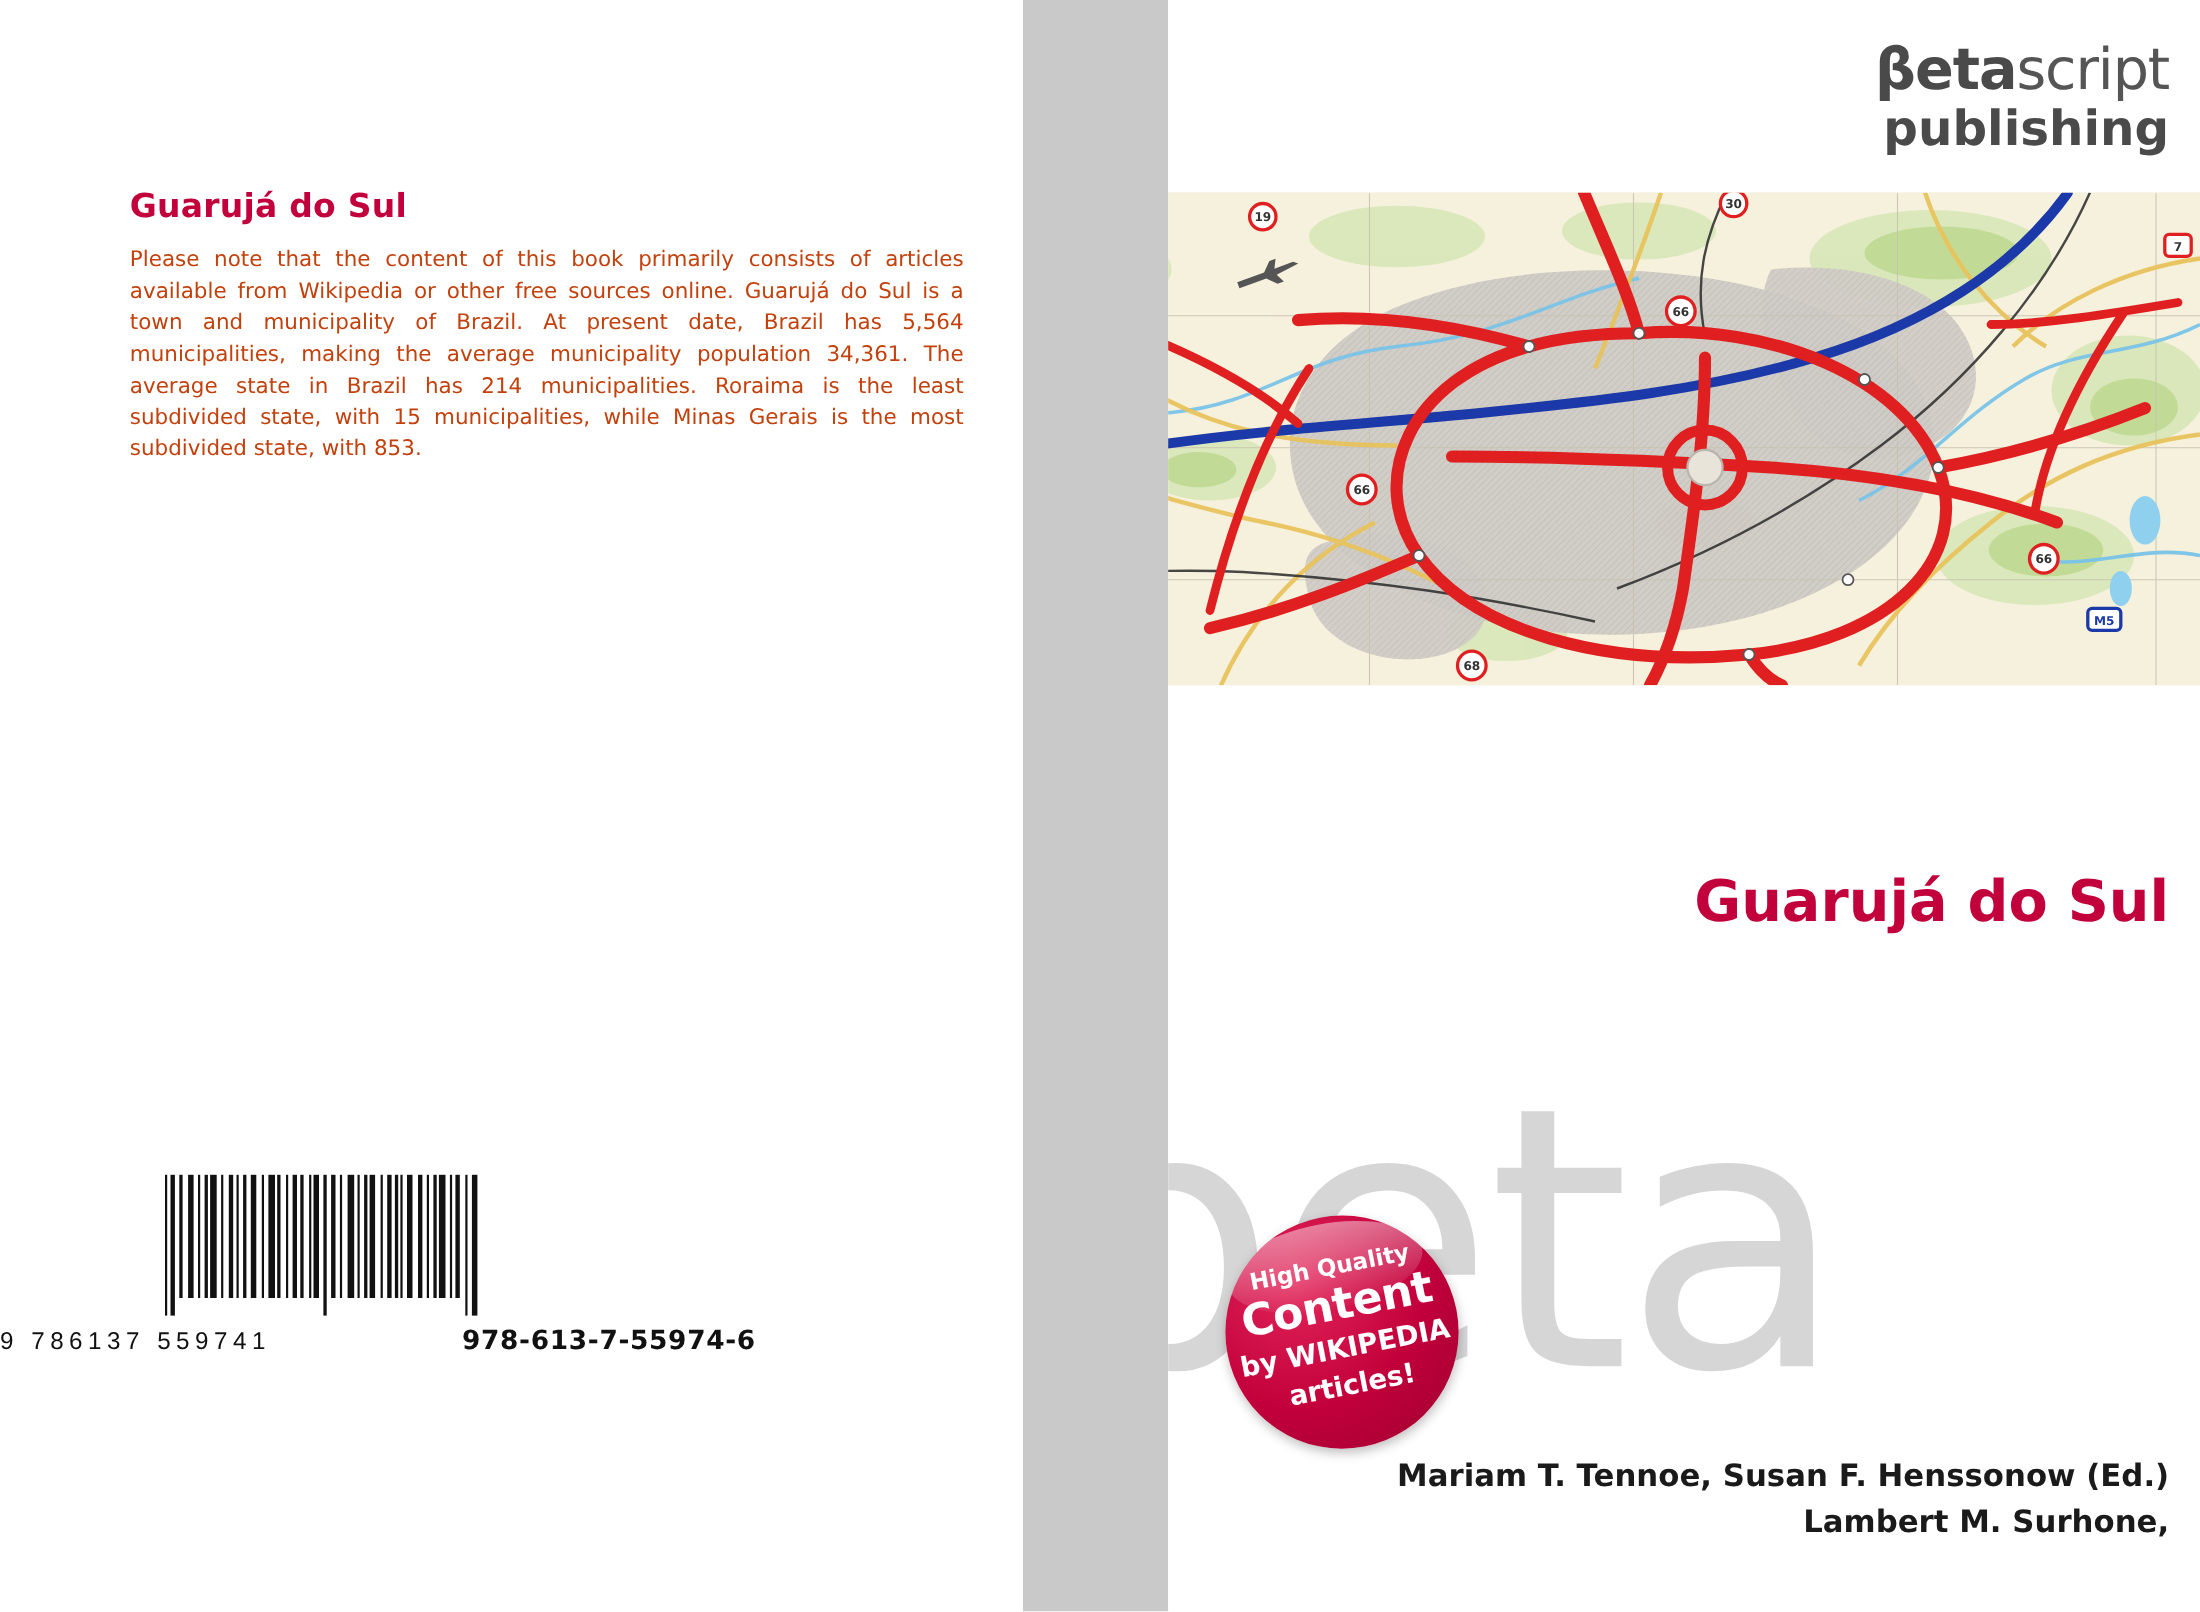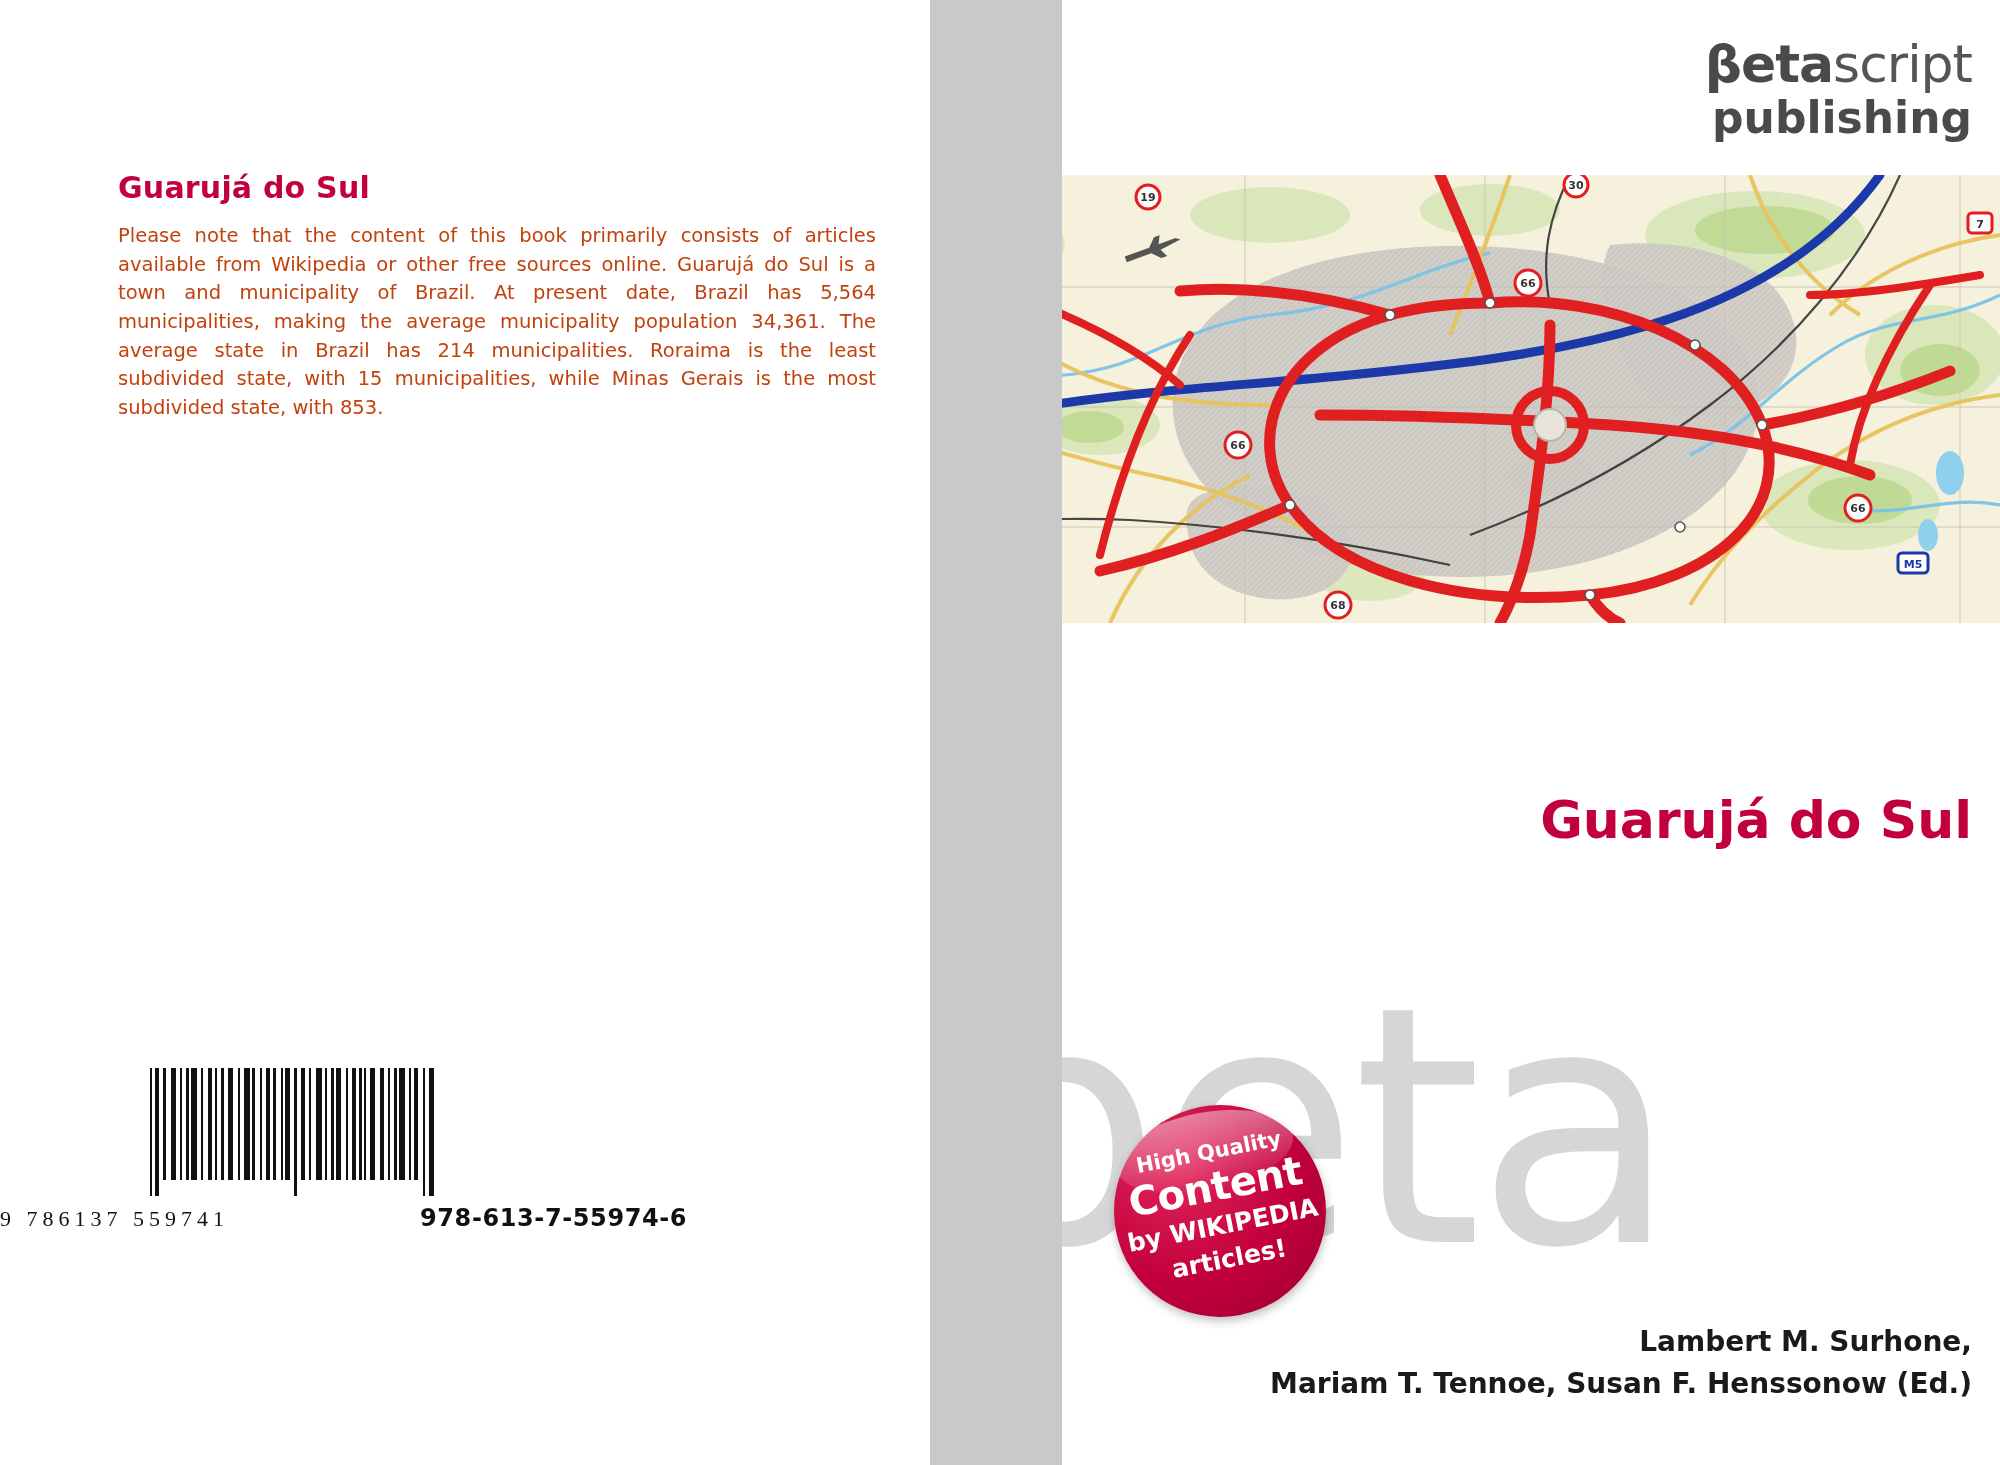--- a/index.html
+++ b/index.html
@@ -59,21 +59,21 @@
     height: 128px;
   }
   .barcode-bars i.short { height: 112px; }
   .barcode-digits {
     position: absolute;
     left: 0; top: 1206px;
     width: 420px;
     font-size: 22px;
     letter-spacing: 5px;
     color: #111;
-    font-family: Liberation Serif, serif;
+    font-family: Liberation Sans, sans-serif;
   }
   .isbn-text {
     position: absolute;
     left: 420px; top: 1204px;
     font-size: 24px;
     font-weight: bold;
     color: #111;
     letter-spacing: 0.6px;
   }
 
@@ -423,18 +423,18 @@
 
     <div class="sticker">
       <div class="gloss"></div>
       <div class="s1">High Quality</div>
       <div class="s2">Content</div>
       <div class="s3">by WIKIPEDIA</div>
       <div class="s4">articles!</div>
     </div>
 
     <div class="authors">
+      <div>Mariam T. Tennoe, Susan F. Henssonow (Ed.)</div>
       <div>Lambert M. Surhone,</div>
-      <div>Mariam T. Tennoe, Susan F. Henssonow (Ed.)</div>
     </div>
   </div>
 
 </div>
 
 </body></html>

